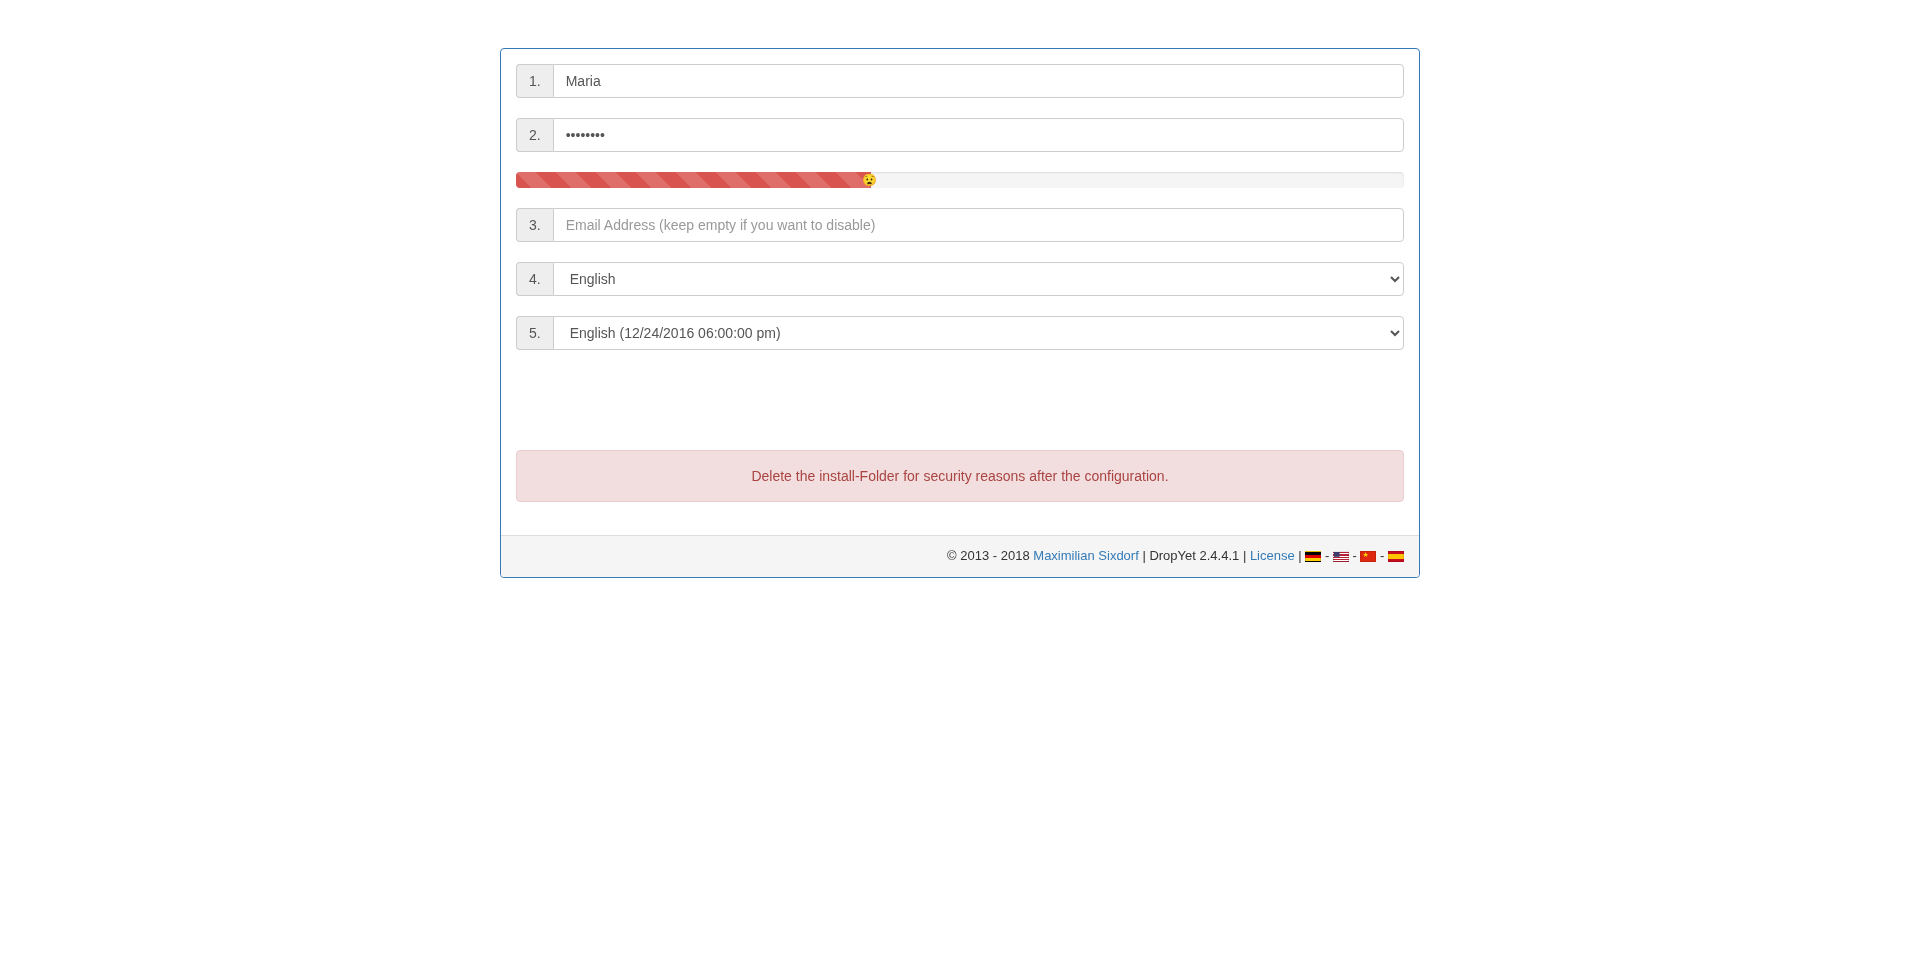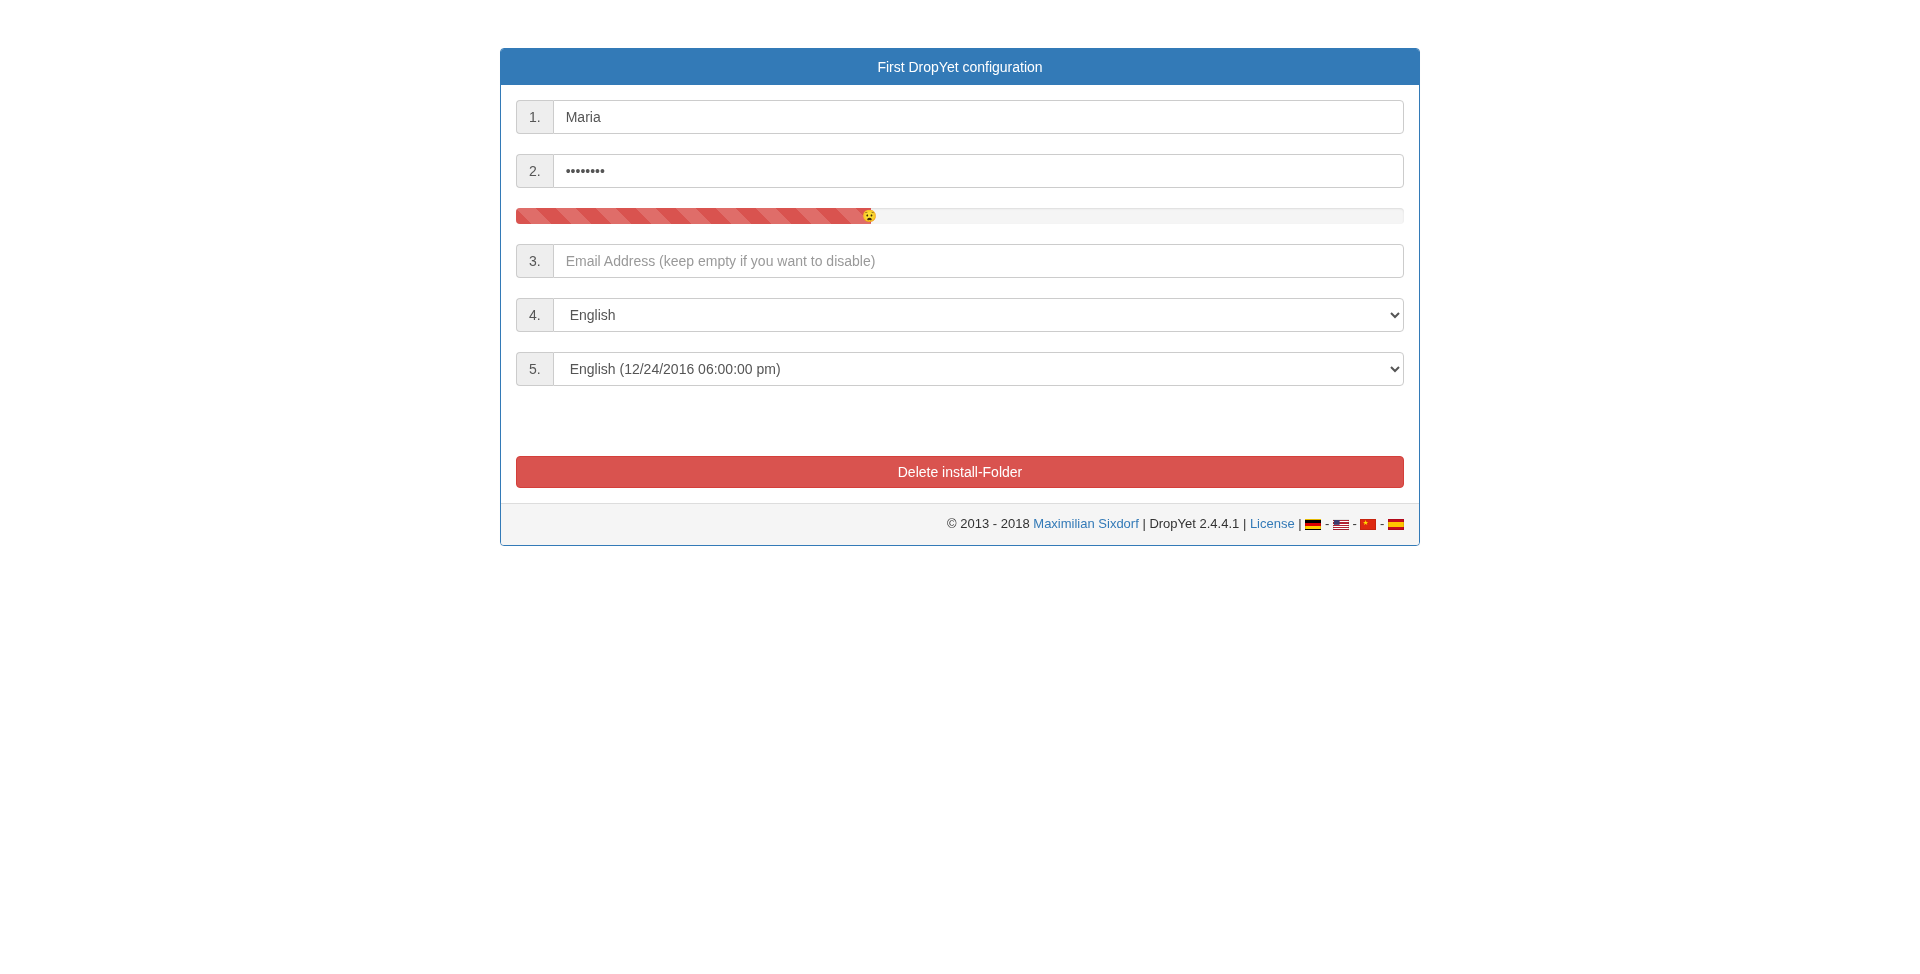--- a/index.html
+++ b/index.html
@@ -182,23 +182,20 @@
       color: #ffde00;
     }
     .flag-es {
       background: linear-gradient(to bottom, #c60b1e 0%, #c60b1e 25%, #ffc400 25%, #ffc400 75%, #c60b1e 75%, #c60b1e 100%);
     }
   </style>
 </head>
 <body>
 
 <div class="panel">
-  <div class="panel-heading">
-    <span>First DropYet configuration</span>
-  </div>
   <div class="panel-body">
 
     <div class="input-group">
       <span class="input-group-addon">1.</span>
       <input type="text" class="form-control" value="Maria" style="">
     </div>
 
     <div class="input-group">
       <span class="input-group-addon">2.</span>
       <input type="password" class="form-control" value="••••••••" style="">
@@ -225,22 +222,22 @@
     <div class="input-group">
       <span class="input-group-addon">5.</span>
       <select class="form-control">
         <option>English (12/24/2016 06:00:00 pm)</option>
       </select>
     </div>
 
     <div class="spacer"></div>
 
 
-
-    <button class="btn btn-danger">
-      <span>Delete install-Folder</span>
-    </button>
+    <div class="alert alert-danger">
+      <span>Delete the install-Folder for security reasons after the configuration.</span>
+    </div>
+
 
   </div>
   <div class="panel-footer">
     <span>© 2013 - 2018 </span><a href="#"><span>Maximilian Sixdorf</span></a><span> | </span><span>DropYet 2.4.4.1</span><span> | </span><a href="#"><span>License</span></a><span> | </span><a href="#"><span class="flag flag-de"></span></a><span> - </span><a href="#"><span class="flag flag-us"></span></a><span> - </span><a href="#"><span class="flag flag-cn"></span></a><span> - </span><a href="#"><span class="flag flag-es"></span></a>
   </div>
 </div>
 
 </body></html>

